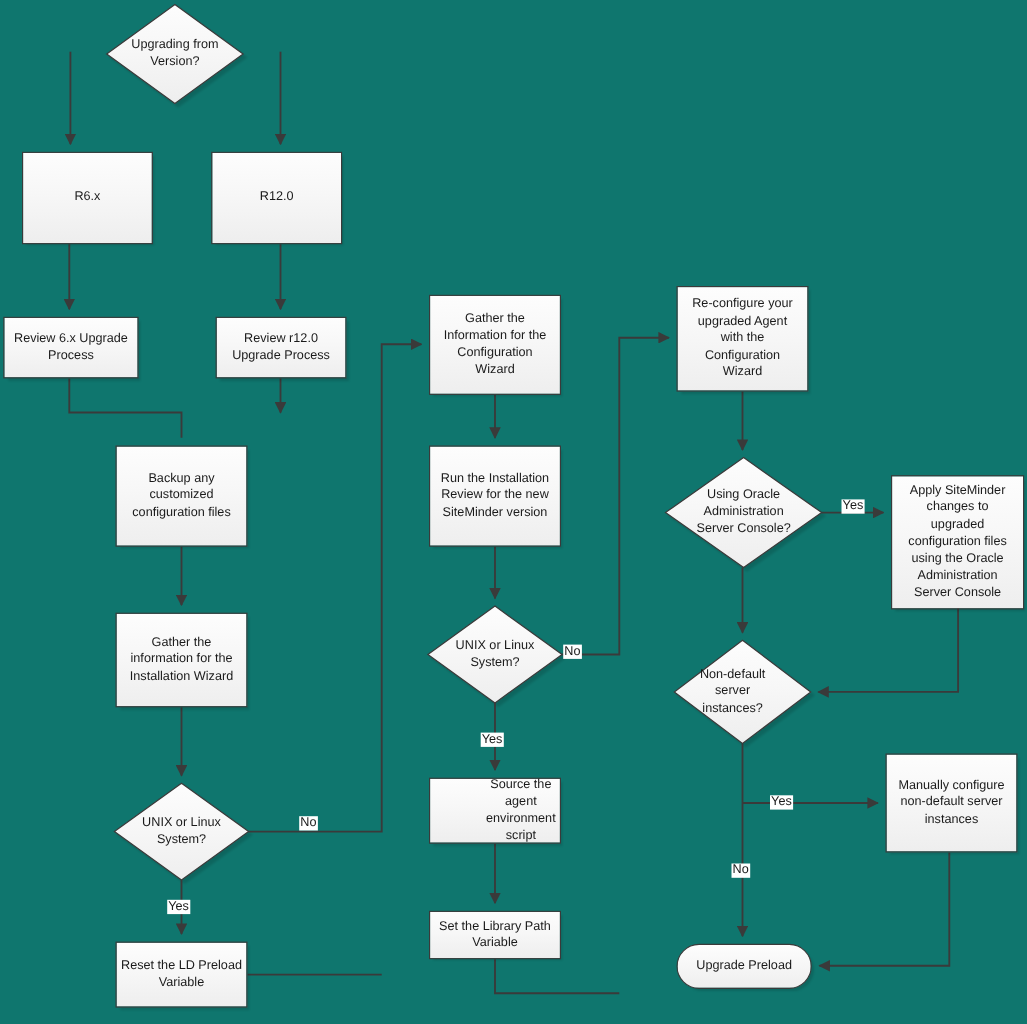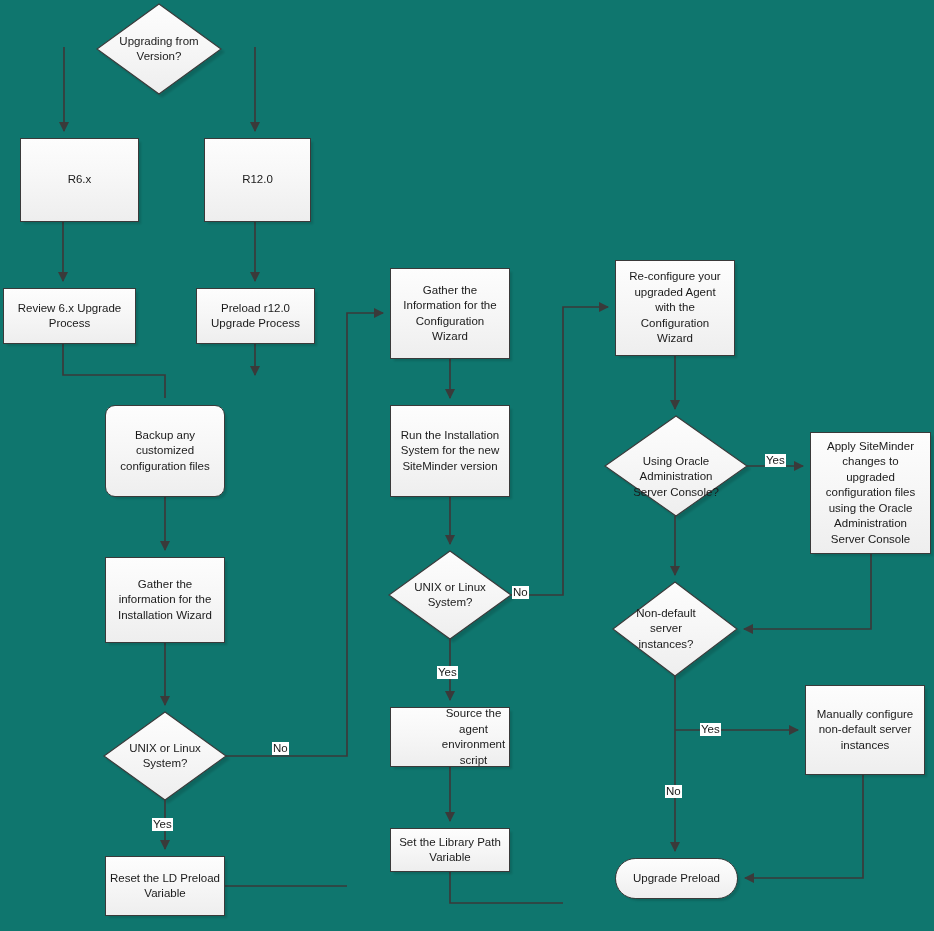--- a/index.html
+++ b/index.html
@@ -130,32 +130,32 @@
   </svg>
 
   <div id="node-layer">
       <div class="node diamond" style="left: 97px; top: 4px; width: 124px; height: 90px;">
         <span class="txt">Upgrading from
 Version?</span>
       </div>
       <div class="node box" style="left: 3px; top: 138px; width: 119px; height: 84px; margin-left: 17px;">
         <span class="txt">R6.x</span>
       </div>
-      <div class="node box" style="left: 204px; top: 138px; width: 107px; height: 84px;">
+      <div class="node box" style="left: 192px; top: 138px; width: 119px; height: 84px;">
         <span class="txt">R12.0</span>
       </div>
-      <div class="node box" style="left: 3px; top: 288px; width: 133px; height: 56px;">
+      <div class="node box" style="left: 3px; top: 288px; width: 123px; height: 56px;">
         <span class="txt">Review 6.x Upgrade
 Process</span>
       </div>
       <div class="node box" style="left: 196px; top: 288px; width: 119px; height: 56px;">
-        <span class="txt">Preload r12.0
+        <span class="txt">Review r12.0
 Upgrade Process</span>
       </div>
-      <div class="node box" style="left: 105px; top: 405px; width: 120px; height: 92px; border-radius: 10px;">
+      <div class="node box" style="left: 105px; top: 405px; width: 120px; height: 92px;">
         <span class="txt">Backup any
 customized
 configuration files</span>
       </div>
       <div class="node box" style="left: 105px; top: 557px; width: 120px; height: 86px;">
         <span class="txt">Gather the
 information for the
 Installation Wizard</span>
       </div>
       <div class="node diamond" style="left: 104px; top: 712px; width: 122px; height: 88px;">
@@ -167,21 +167,21 @@
 Variable</span>
       </div>
       <div class="node box" style="left: 390px; top: 268px; width: 120px; height: 91px;">
         <span class="txt">Gather the
 Information for the
 Configuration
 Wizard</span>
       </div>
       <div class="node box" style="left: 390px; top: 405px; width: 120px; height: 92px;">
         <span class="txt">Run the Installation
-System for the new
+Review for the new
 SiteMinder version</span>
       </div>
       <div class="node diamond" style="left: 389px; top: 551px; width: 122px; height: 88px;">
         <span class="txt">UNIX or Linux
 System?</span>
       </div>
       <div class="node box" style="left: 390px; top: 707px; width: 120px; height: 60px; padding-left: 47px;">
         <span class="txt">Source the agent
 environment script</span>
       </div>
@@ -189,21 +189,21 @@
         <span class="txt">Set the Library Path
 Variable</span>
       </div>
       <div class="node box" style="left: 615px; top: 260px; width: 120px; height: 96px;">
         <span class="txt">Re-configure your
 upgraded Agent
 with the
 Configuration
 Wizard</span>
       </div>
-      <div class="node diamond" style="left: 605px; top: 400px; width: 142px; height: 100px; align-items: flex-end;">
+      <div class="node diamond" style="left: 605px; top: 416px; width: 142px; height: 100px;">
         <span class="txt">Using Oracle
 Administration
 Server Console?</span>
       </div>
       <div class="node box" style="left: 810px; top: 406px; width: 121px; height: 122px; margin-top: 26px;">
         <span class="txt">Apply SiteMinder
 changes to
 upgraded
 configuration files
 using the Oracle

